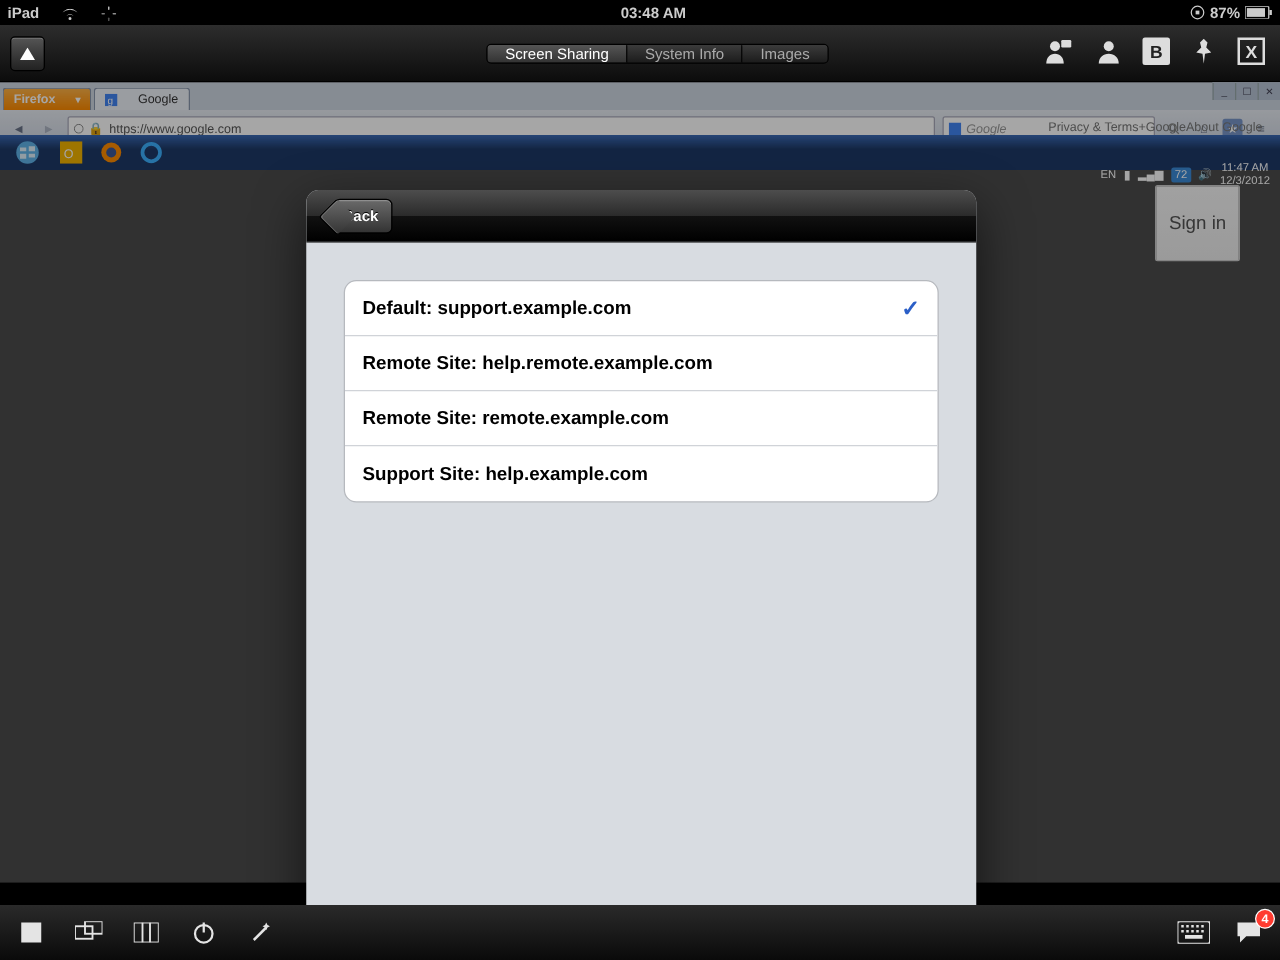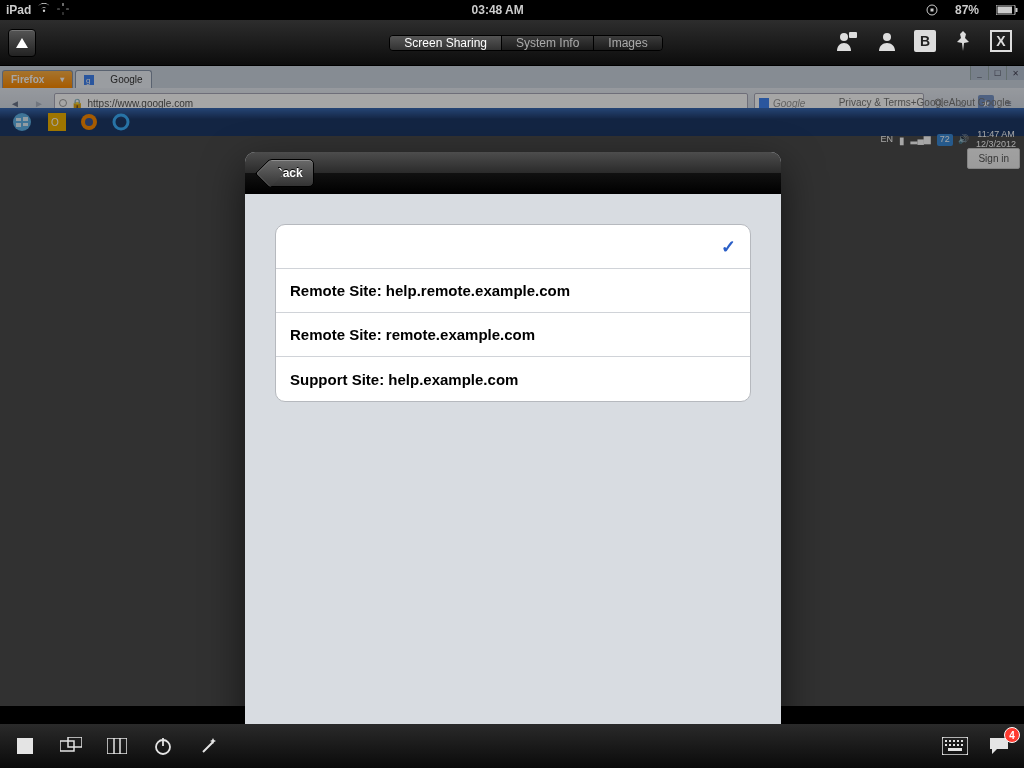--- a/index.html
+++ b/index.html
@@ -1,23 +1,23 @@
 <!DOCTYPE html>
 <html><head>
 <meta charset="utf-8">
 <style>
   * { box-sizing: border-box; margin: 0; padding: 0; }
   html, body { width: 1024px; height: 768px; overflow: hidden; font-family: -apple-system, Helvetica, Arial, sans-serif; }
   body { background: #000; position: relative; }
 
   
   .status-bar { height: 20px; background: #000; color: #ccc; display: flex; align-items: center; font-size: 12px; padding: 0 6px; font-weight: bold; }
-  .status-left { display: flex; align-items: flex-start; gap: 6px; }
+  .status-left { display: flex; align-items: flex-end; gap: 18px; }
   .status-center { flex: 1; text-align: center; }
-  .status-right { display: flex; align-items: center; gap: 17px; }
+  .status-right { display: flex; align-items: center; gap: 4px; }
   .wifi-icon svg, .spin-icon svg, .lock-rot svg, .batt svg { display: block; }
 
   
   .top-bar { height: 46px; background: linear-gradient(#2d2d2d,#0c0c0c); display: flex; align-items: center; padding: 0 8px; position: relative; border-bottom:1px solid #000;}
   .tri-btn { width: 28px; height: 28px; background: linear-gradient(#555,#222); border:1px solid #000; border-radius:4px; display:flex;align-items:center;justify-content:center; box-shadow: inset 0 1px 0 rgba(255,255,255,.2);}
   .tri-btn svg { fill:#fff; }
   .seg { margin-left: auto; margin-right:auto; display:flex; border:1px solid #000; border-radius:4px; overflow:hidden; box-shadow: inset 0 1px 0 rgba(255,255,255,.15);}
   .seg div { padding: 0 14px; font-size:12px; color:#aaa; background: linear-gradient(#3b3b3b,#1c1c1c); border-right:1px solid #000; cursor:pointer;}
   .seg div:last-child { border-right:none; }
   .seg div.active { color:#fff; background: linear-gradient(#555,#333); }
@@ -36,21 +36,21 @@
   .ff-tab.fire { background: linear-gradient(#ffb347,#ff8c00); color:#fff; font-weight:bold;}
   .ff-tab.page { background:#eef2f9; color:#333;}
   .ff-nav { height:30px; background: linear-gradient(#e8ecf3,#cfd7e3); display:flex; align-items:center; gap:6px; padding:0 6px; font-size:10px;}
   .nav-btn { width:18px; height:18px; display:flex; align-items:center; justify-content:center; color:#6b758a;}
   .url-bar { flex:1; height:20px; background:#fff; border:1px solid #aab; border-radius:2px; display:flex; align-items:center; padding:0 4px; color:#555; gap:4px;}
   .search-bar { width:170px; height:20px; background:#fff; border:1px solid #aab; border-radius:2px; display:flex; align-items:center; padding:0 4px; color:#999; gap:4px;}
   .g-black { height:18px; background:#2d2d2d; color:#fff; font-size:10px; display:flex; align-items:center; gap:14px; padding:0 8px;}
   .g-black span { color:#ccc; }
   .g-black span.bold { color:#fff; font-weight:bold;}
   .g-page { background:#fff; height:calc(100% - 22px - 30px - 18px - 28px); position:relative;}
-  .signin { position:absolute; top:12px; right:4px; font-size:10px; color:#555; border:1px solid #ccc; padding:4px 10px; background:linear-gradient(#f8f8f8,#eee); border-radius:2px;}
+  .signin { position:absolute; top:12px; right:32px; font-size:15px; color:#555; border:1px solid #ccc; padding:21px 10px; background:linear-gradient(#f8f8f8,#eee); border-radius:2px;}
   .g-footer { position:absolute; bottom:28px; right:14px; font-size:10px; color:#777; display:flex; gap:0;}
   
   .win-task { position:absolute; bottom:0; left:0; right:0; height:28px; background: linear-gradient(#3a6ab5,#1e3a68 40%,#1e3a68); display:flex; align-items:center; padding:0 4px; gap:2px;}
   .win-btn { width:30px; height:22px; display:flex; align-items:center; justify-content:center; border-radius:2px;}
   .win-btn.start { width:36px;}
   .win-right { margin-left:auto; color:#fff; font-size:9px; text-align:right; line-height:1.1; display:flex; align-items:center; gap:6px; padding-right:4px;margin-top:36px;}
 
   
   .dim { position:absolute; inset:0; background: rgba(0,0,0,0.28); }
 
@@ -258,20 +258,21 @@
 
   <div class="modal">
     <div class="modal-head">
       <div class="back-btn">
           <span>Back</span>
         </div>
     </div>
     <div class="modal-body">
       <div class="list">
         <div class="row">
+          <span>Default: support.example.com</span>
           <span class="check">✓</span>
         </div>
         <div class="row">
           <span>Remote Site: help.remote.example.com</span>
         </div>
         <div class="row">
           <span>Remote Site: remote.example.com</span>
         </div>
         <div class="row">
           <span>Support Site: help.example.com</span>

